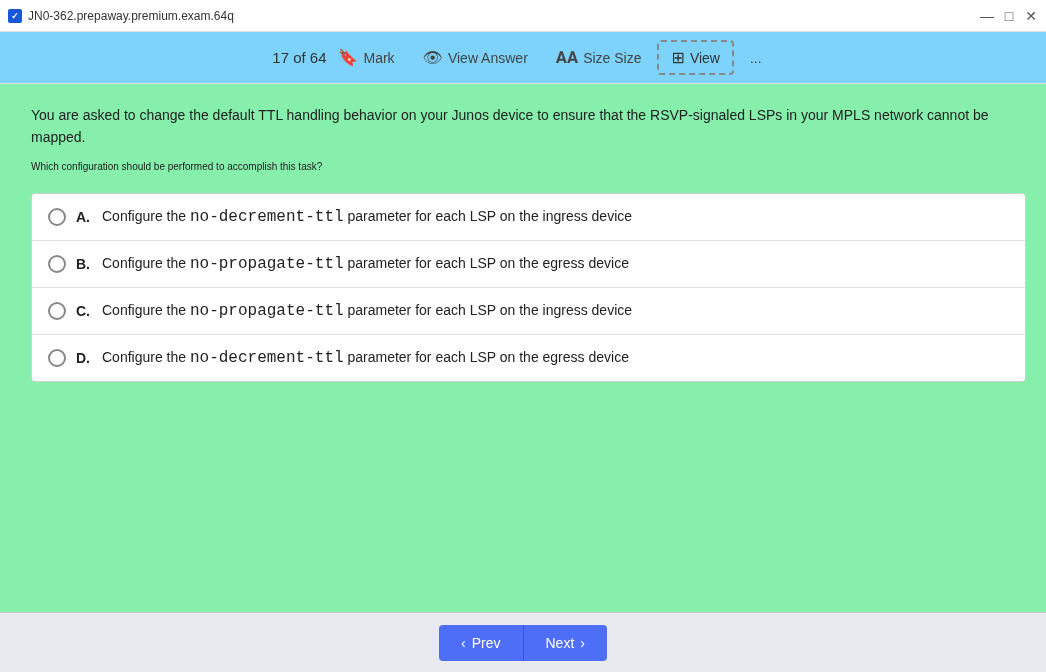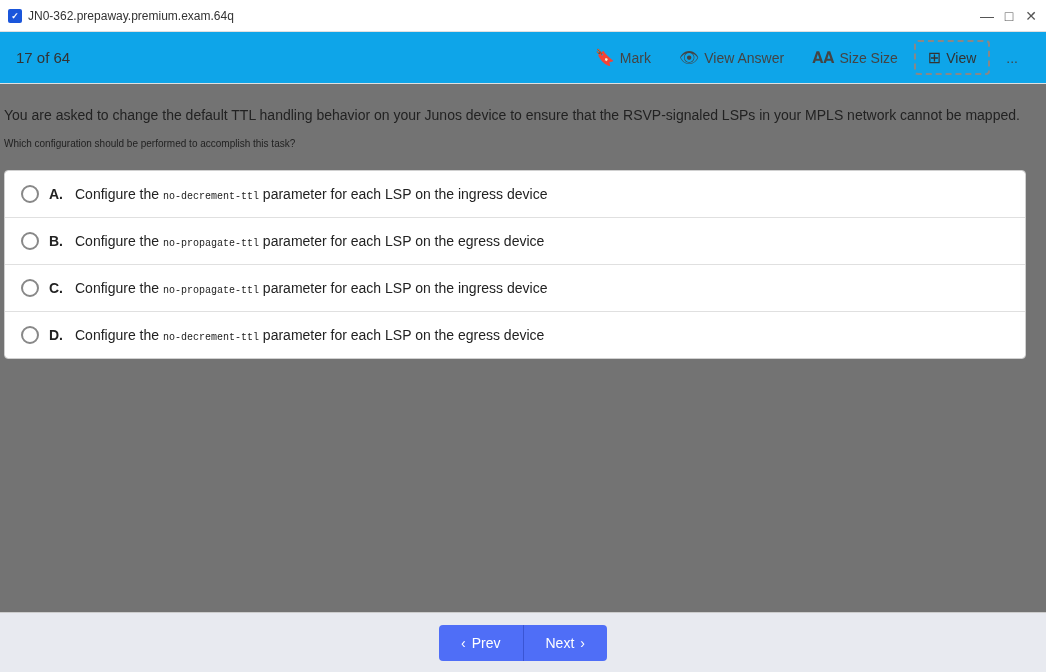--- a/index.html
+++ b/index.html
@@ -47,22 +47,22 @@
     .title-bar-btn {
       width: 14px; height: 14px;
       display: flex; align-items: center; justify-content: center;
       font-size: 14px; color: #555; cursor: pointer; line-height: 1;
     }
 
     
     .toolbar {
       display: flex;
       align-items: center;
-      justify-content: space-between;
-      background: #0ea5e9;
+      justify-content: center;
+      background: #7dd3fc;
       height: 52px;
       padding: 0 16px;
       border-bottom: 1px solid #e0e0e0;
     }
     .toolbar-left {
       font-size: 15px;
       color: #333;
       font-weight: 500;
     }
     .toolbar-right {
@@ -84,22 +84,22 @@
     }
     .toolbar-btn.active {
       border: 2px dashed #888;
       color: #333;
     }
     .toolbar-btn .icon { font-size: 16px; }
 
     
     .main {
       flex: 1;
-      background: #737373;
-      padding: 20px 20px 10px 4px;
+      background: #86efac;
+      padding: 20px 20px 10px 31px;
       overflow-y: auto;
     }
 
     .question-text {
       font-size: 14px;
       color: #222;
       line-height: 1.6;
       margin-bottom: 10px;
     }
     .question-sub {
@@ -134,21 +134,21 @@
       flex-shrink: 0;
       background: #fff;
     }
     .option-label {
       font-weight: 600;
       margin-right: 2px;
       color: #222;
     }
     code {
       font-family: 'Courier New', Courier, monospace;
-      font-size: 10px;
+      font-size: 16px;
       background: none;
     }
 
     
     .bottom-nav {
       background: #e8eaf0;
       height: 60px;
       display: flex;
       align-items: center;
       justify-content: center;

